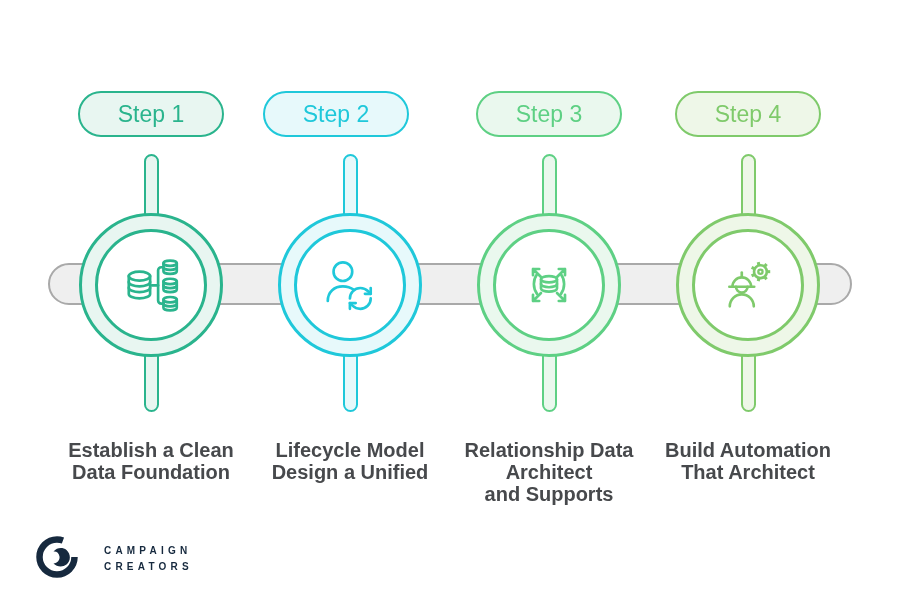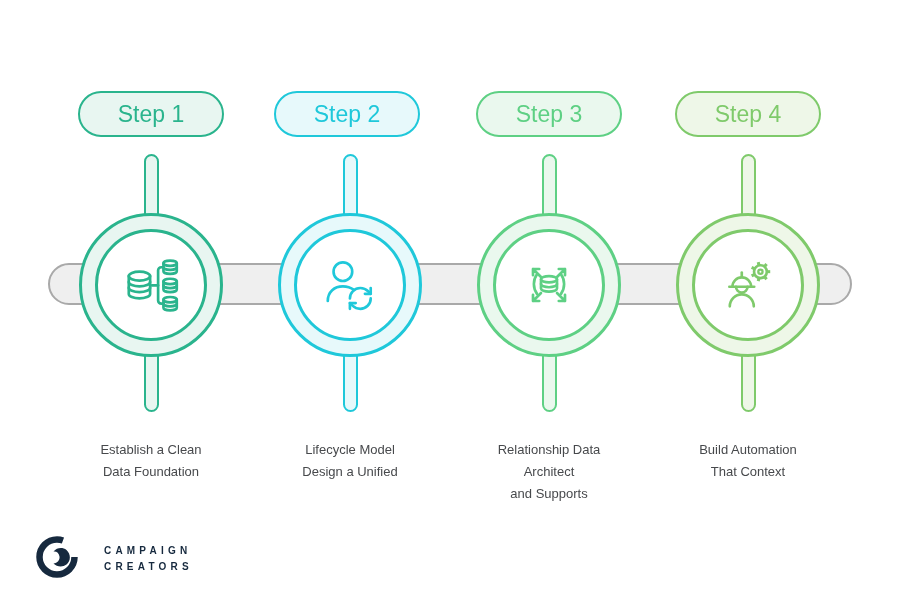--- a/index.html
+++ b/index.html
@@ -68,22 +68,22 @@
     border-radius: 50%;
     display: flex; align-items: center; justify-content: center;
   }
   .icon svg { display: block; width: 64px; height: 64px; color: var(--accent); }
   .step-label {
     position: absolute;
     top: 439px;
     width: 210px;
     text-align: center;
     color: #47494c;
-    font-size: 13px;
-    font-weight: 400;
+    font-size: 20px;
+    font-weight: 700;
     line-height: 22px;
   }
   
   .brand-mark { position: absolute; left: 33px; top: 532px; width: 48px; height: 48px; }
   .brand-mark svg { display: block; width: 48px; height: 48px; }
   .brand-text {
     position: absolute; left: 104px; top: 543px;
     color: #16293e;
     font-size: 10px; font-weight: bold;
     letter-spacing: 4.2px;
@@ -126,21 +126,21 @@
         </span>
       </div>
     </div>
     <div class="step-label" style="left:46px">
       <div>Establish a Clean</div>
       <div>Data Foundation</div>
     </div>
   </div>
 
   <div class="col2">
-    <div class="pill" style="left:274px">
+    <div class="pill" style="left:263px">
       <span>Step 2</span>
     </div>
     <div class="stem top" style="left:342.5px"></div>
     <div class="stem bottom" style="left:342.5px"></div>
     <div class="ring" style="left:278px">
       <div class="inner">
         <span class="icon">
           <svg viewBox="0 0 72 72" fill="none" stroke="currentColor" stroke-width="3" stroke-linecap="round" stroke-linejoin="round">
             <circle cx="28" cy="21" r="10.5"></circle>
             <path d="M11 54 C11 43.5 18.5 37.5 28 37.5 C33 37.5 37 39 40.5 41.5"></path>
@@ -213,21 +213,21 @@
               <path d="M43.5 17.9 L40.1 16.2"></path>
               <path d="M48.4 14 L47.5 10.3"></path>
               <path d="M54.5 15.4 L56.9 12.4"></path>
             </g>
           </svg>
         </span>
       </div>
     </div>
     <div class="step-label" style="left:643px">
       <div>Build Automation</div>
-      <div>That Context</div>
+      <div>That Architect</div>
     </div>
   </div>
 
   <div class="brand-mark">
     <svg viewBox="0 0 48 48">
       <circle cx="24" cy="25" r="17.5" fill="none" stroke="#16293e" stroke-width="6.5" stroke-dasharray="88 22"></circle>
       <path fill="#16293e" d="M33.5 18 C38 22 38 29 33.5 32.5 C29.5 35.5 24 35 20.5 31.5
                C24.5 31 27 28 26.5 24.5 C26 21 23.5 19 20.5 19.5 C24 15.5 29.5 15 33.5 18 Z"></path>
     </svg>
   </div>

